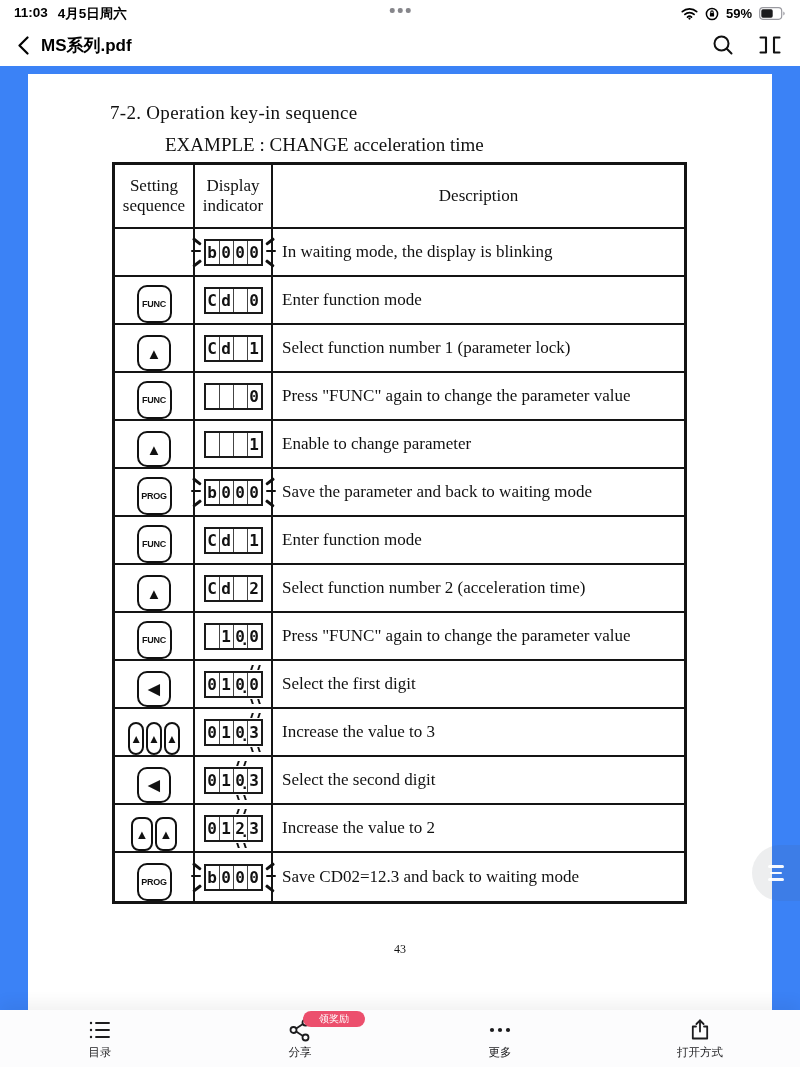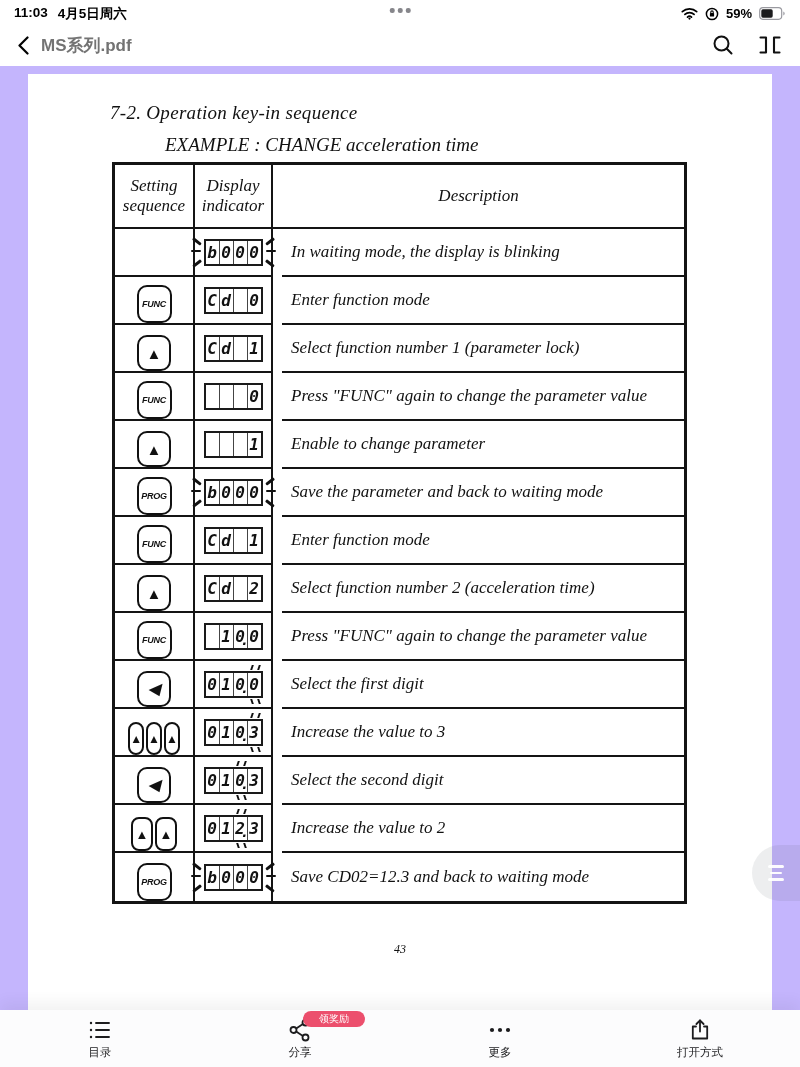--- a/index.html
+++ b/index.html
@@ -9,39 +9,39 @@
   
   .statusbar{position:absolute;top:0;left:0;right:0;height:24px;display:flex;align-items:center;padding:3px 14px 0;box-sizing:border-box;color:#000;}
   .sb-left{display:flex;gap:10px;font-size:13.5px;font-weight:700;}
   .sb-center{position:absolute;left:50%;top:8px;transform:translateX(-50%);display:flex;gap:3.5px;}
   .sb-center i{width:4.5px;height:4.5px;border-radius:50%;background:#86868b;}
   .sb-right{margin-left:auto;display:flex;align-items:center;gap:7px;font-size:13px;font-weight:600;}
 
   
   .navbar{position:absolute;top:24px;left:0;right:0;height:42px;background:#fff;display:flex;align-items:center;padding:0 18px;box-sizing:border-box;}
   .back{display:flex;align-items:center;gap:12px;cursor:pointer;}
-  .nav-title{font-size:17px;font-weight:600;color:#737373;}
+  .nav-title{font-size:17px;font-weight:600;color:#000000;}
   .nav-right{margin-left:auto;display:flex;align-items:center;gap:24px;}
 
   
-  .viewer{position:absolute;top:66px;bottom:57px;left:0;right:0;background:#c4b5fd;font-style:italic;}
+  .viewer{position:absolute;top:66px;bottom:57px;left:0;right:0;background:#3b82f6;}
   .page{position:absolute;top:8px;left:28px;width:744px;bottom:0;background:#fff;color:#111;}
   .sec-title{position:absolute;top:28px;left:82px;font-family:"Liberation Serif",serif;font-size:19px;letter-spacing:.3px;}
   .example{position:absolute;top:60px;left:137px;font-family:"Liberation Serif",serif;font-size:19px;}
   .page-num{position:absolute;top:868px;left:0;width:100%;text-align:center;font-family:"Liberation Serif",serif;font-size:12px;}
 
   
   .optable{position:absolute;top:88px;left:84px;width:575px;border:3px solid #141414;box-sizing:border-box;background:#fff;}
   .t-row{display:grid;grid-template-columns:80px 78px 1fr;}
   .t-cell{border-right:2px solid #141414;border-bottom:2px solid #141414;display:flex;align-items:center;justify-content:center;box-sizing:border-box;min-height:48px;}
   .t-cell:last-child{border-right:none;}
   .t-row:last-child .t-cell{border-bottom:none;}
   .t-head .t-cell{min-height:64px;font-family:"Liberation Serif",serif;font-size:17px;text-align:center;line-height:1.2;padding:2px 6px;}
   .c1{gap:2px;padding:0 16px;align-items:flex-end;}
-  .c3{justify-content:flex-start;padding:2px 4px 2px 9px;font-family:"Liberation Serif",serif;font-size:17px;text-align:left;margin-left:9px;}
+  .c3{justify-content:flex-start;padding:2px 4px 2px 9px;font-family:"Liberation Serif",serif;font-size:17px;text-align:left;}
 
   
   .kbtn{border:2.5px solid #111;border-radius:10px;background:#fff;display:inline-flex;align-items:center;justify-content:center;font-weight:700;color:#111;box-sizing:border-box;}
   .kbtn.text{width:35px;height:38px;font-size:9px;letter-spacing:-.3px;}
   .kbtn.arrow{width:34px;height:36px;font-size:15px;}
   .kbtn.arrow.n2{width:29px;height:34px;font-size:13px;border-radius:8px;}
   .kbtn.arrow.n3{width:25px;height:33px;font-size:12px;border-radius:8px;border-width:2px;}
 
   
   .disp-wrap{position:relative;display:inline-block;}

